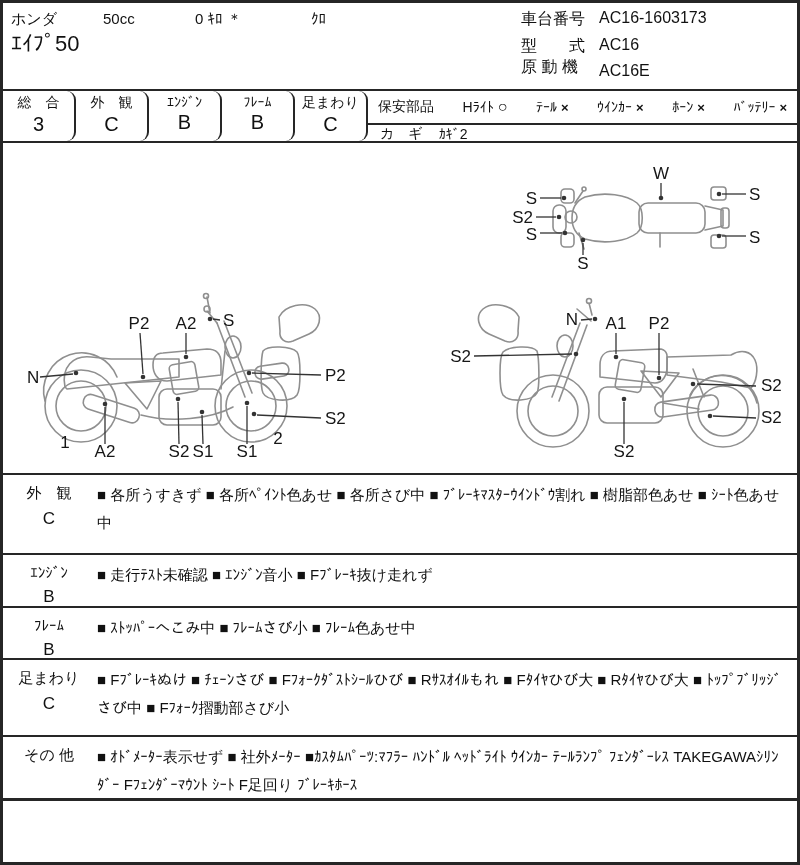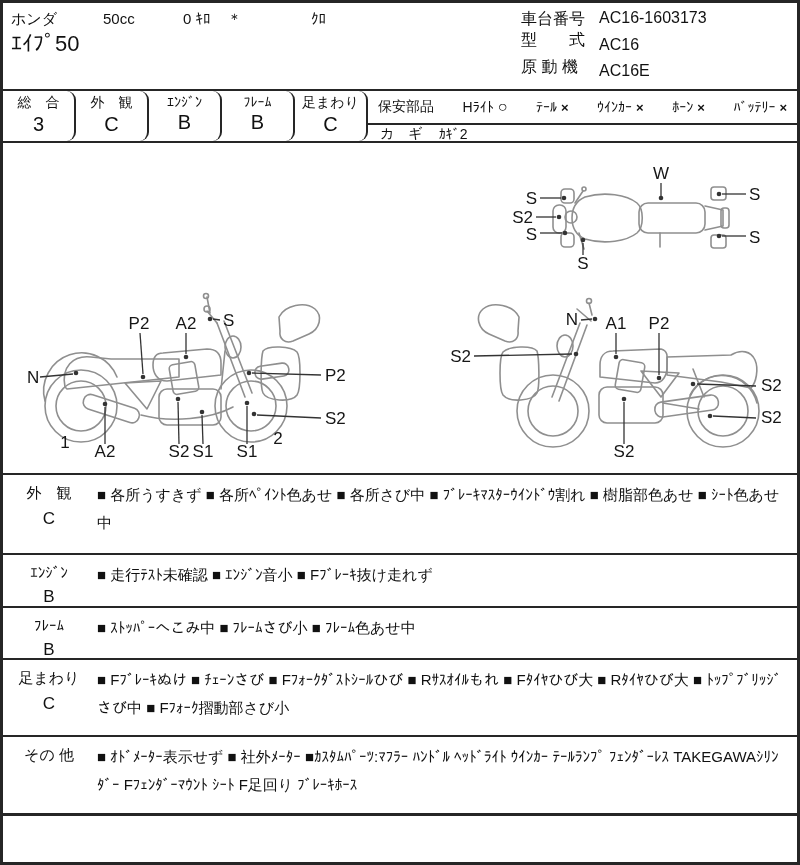--- a/index.html
+++ b/index.html
@@ -31,39 +31,39 @@
   .bike{stroke:#8f8f8f;stroke-width:1.6;fill:none;stroke-linecap:round;stroke-linejoin:round;}
   .leader{stroke:#333;stroke-width:1.3;fill:none;}
   .dot{fill:#333;stroke:none;}
   .lbl{font-size:17px;fill:#161616;font-family:"Liberation Sans",sans-serif;}
   
   .sec{display:flex;flex:none;border-top:2px solid #262626;box-sizing:border-box;}
   .sec-side{width:92px;flex:none;text-align:center;}
   .sec-label{font-size:15px;margin-top:9px;white-space:pre;}
   .sec-grade{font-size:17px;margin-top:6px;}
   .sec-text{flex:1;min-width:0;font-size:15px;line-height:1.85;padding:6px 12px 0 2px;}
-  .h80{height:80px;} .h53{height:53px;} .h52{height:52px;} .h77{height:77px;} .h78{height:78px;}
+  .h80{height:80px;} .h53{height:53px;} .h52{height:52px;} .h77{height:77px;} .h78{height:63px;}
   .sec-empty{flex:1;border-top:3px solid #262626;}
 </style>
 </head>
 <body>
 
 <div class="sheet">
 
   <div class="hdr">
     <span class="pos f15" style="left:8px;top:7px">ホンダ</span>
     <span class="pos f15" style="left:100px;top:7px">50cc</span>
-    <span class="pos f15" style="left:180px;top:7px">0 ｷﾛ</span>
+    <span class="pos f15" style="left:192px;top:7px">0 ｷﾛ</span>
     <span class="pos f15" style="left:224px;top:7px">＊</span>
     <span class="pos f15" style="left:308px;top:7px">ｸﾛ</span>
     <span class="pos f22" style="left:8px;top:28px">ｴｲﾌﾟ50</span>
 
     <span class="pos f16" style="left:518px;top:6px">車台番号</span>
     <span class="pos f16" style="left:596px;top:6px">AC16-1603173</span>
-    <span class="pos f16" style="left:518px;top:27px">型　　式</span>
+    <span class="pos f16" style="left:518px;top:33px">型　　式</span>
     <span class="pos f16" style="left:596px;top:33px">AC16</span>
     <span class="pos f16" style="left:518px;top:54px">原 動 機</span>
     <span class="pos f16" style="left:596px;top:59px">AC16E</span>
   </div>
 
   <div class="ratings">
     <div class="rcell">
       <span class="rlabel">総　合</span>
       <span class="rvalue">3</span>
     </div>

